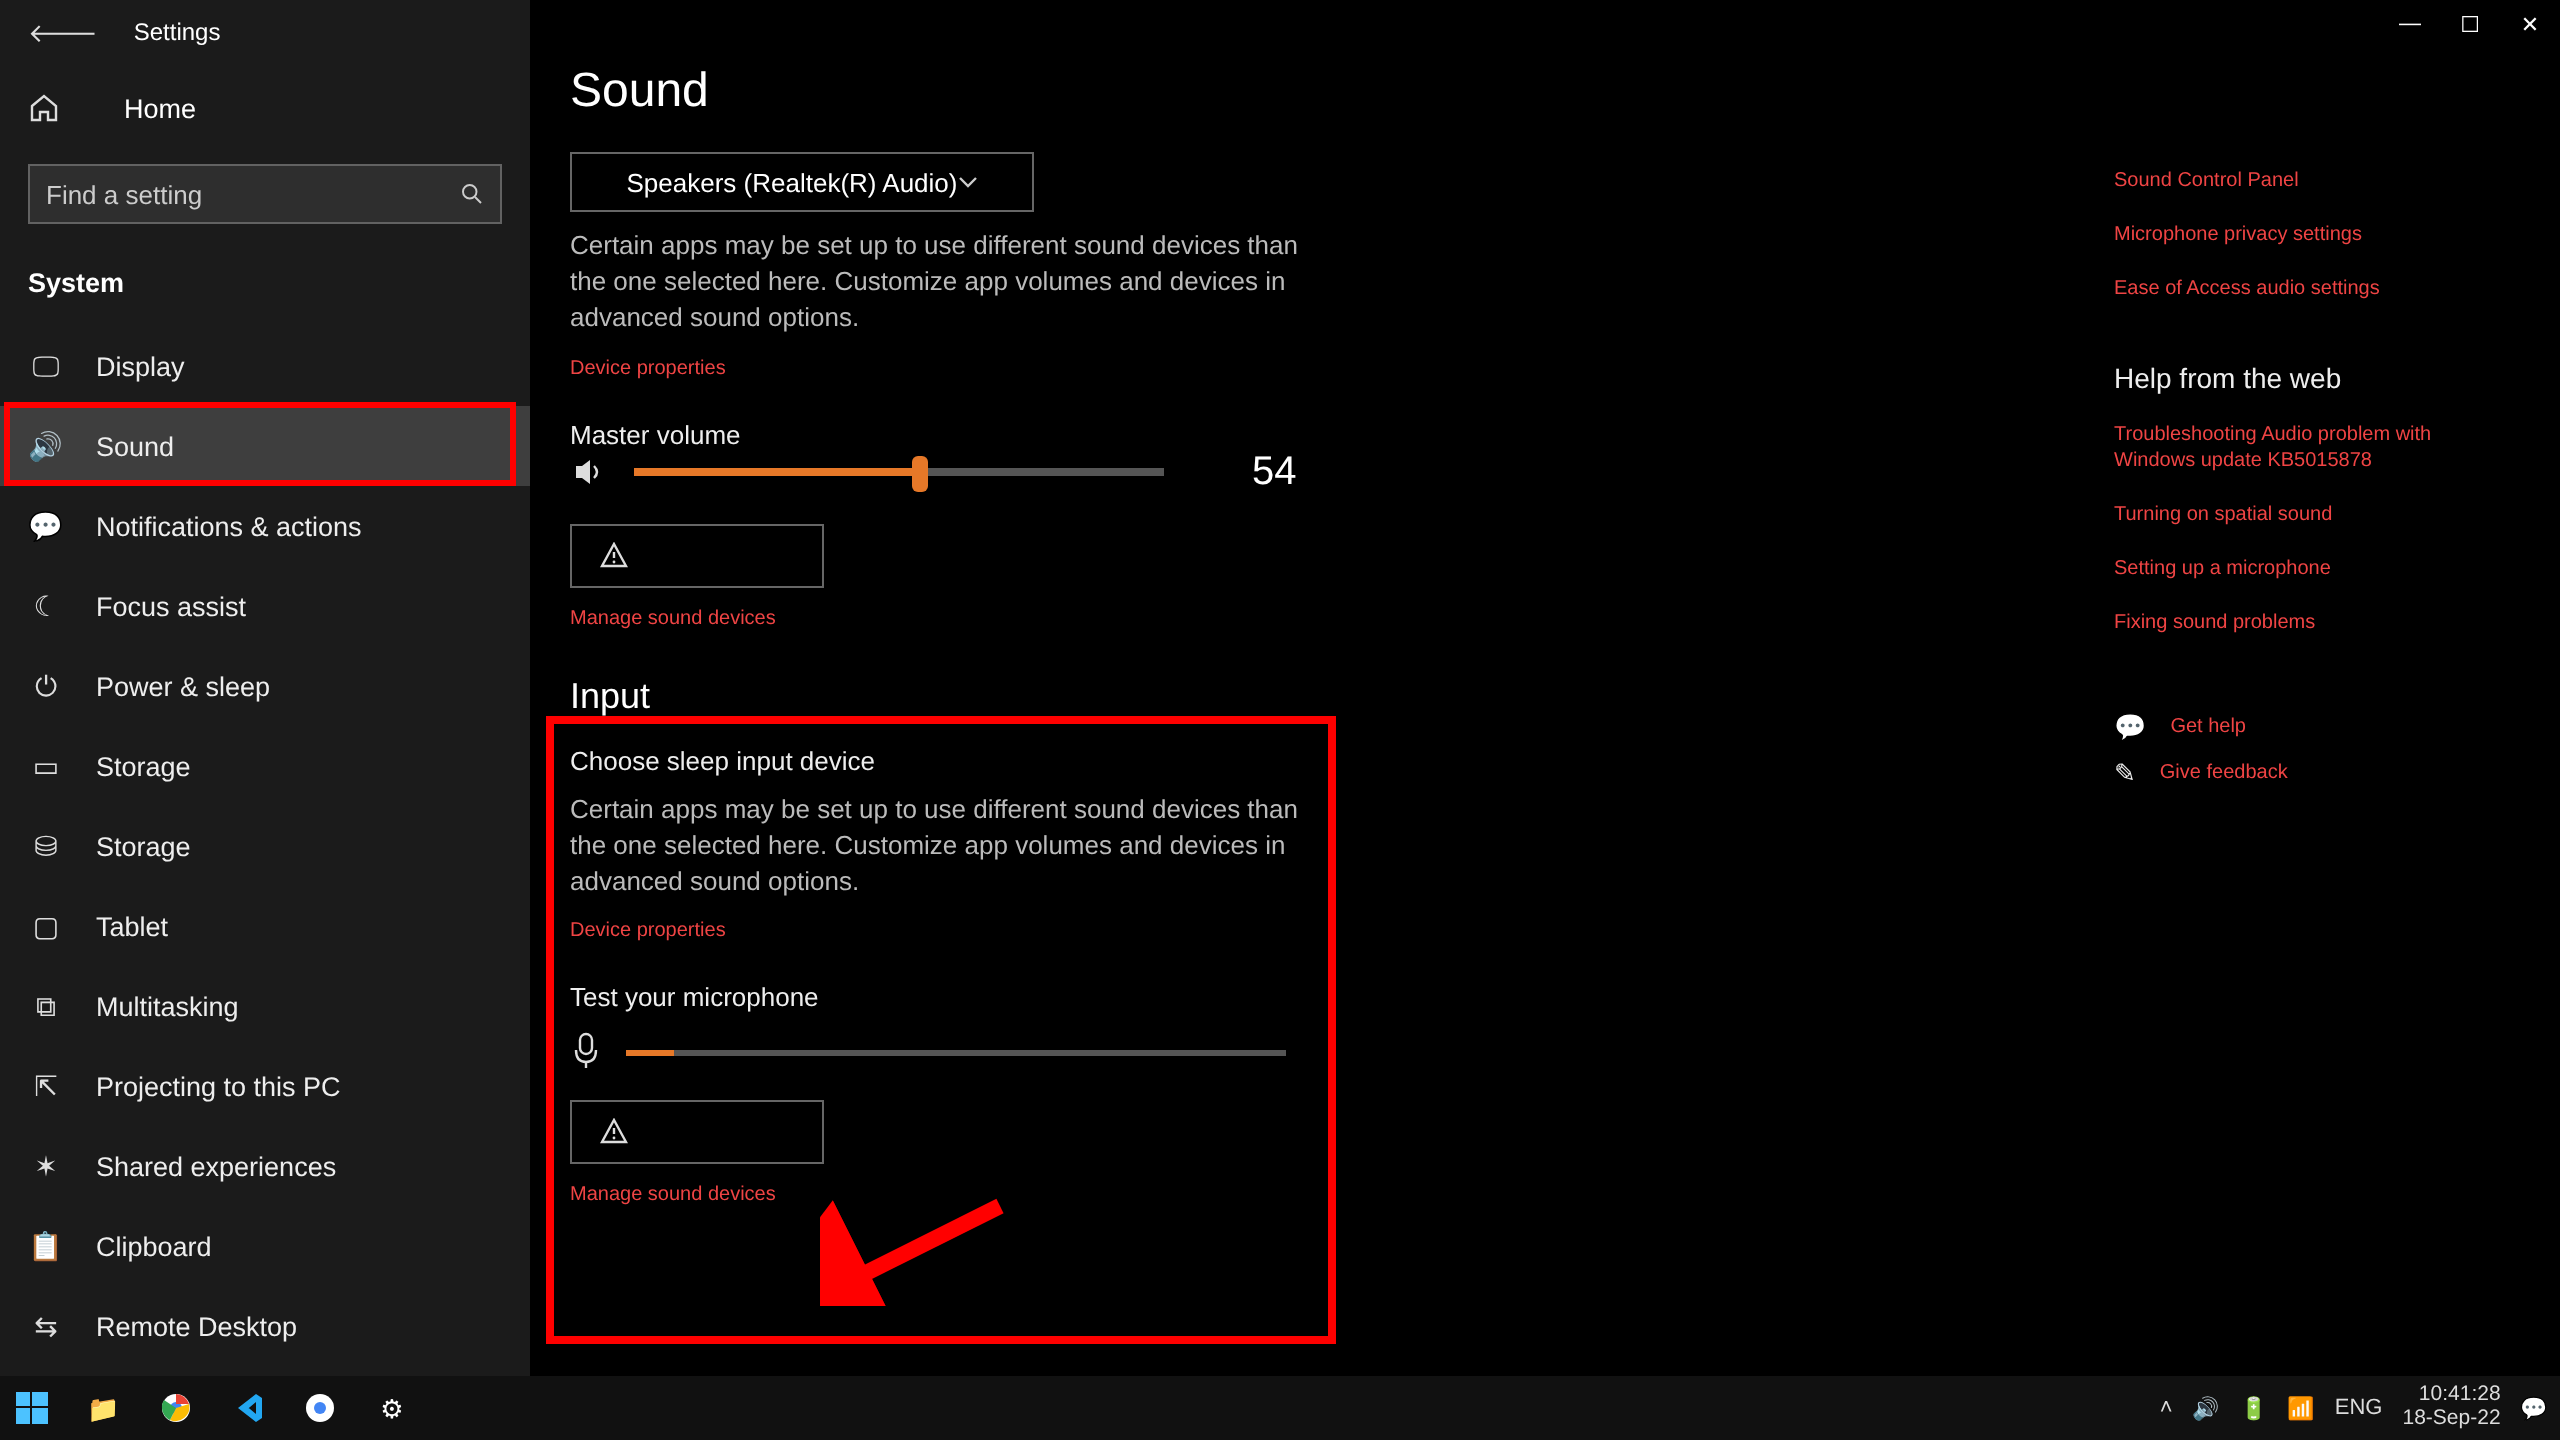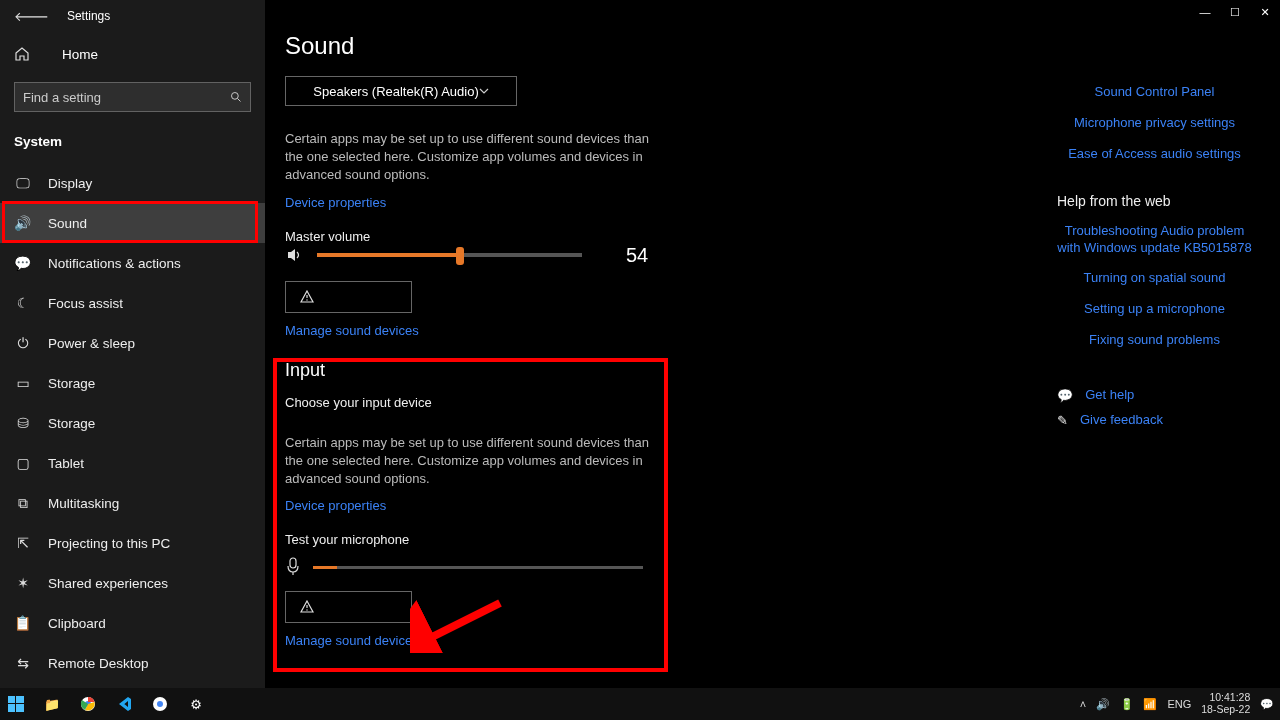--- a/index.html
+++ b/index.html
@@ -16,22 +16,22 @@
 .nav { display: flex; flex-direction: column; }
 .nav-item { display: flex; align-items: center; gap: 16px; height: 40px; padding-left: 14px; font-size: 13.5px; color: #eee; }
 .nav-item.active { background: rgba(130,130,130,0.35); }
 .nav-item .ico { width: 18px; display: flex; justify-content: center; font-size: 14px; color: #ddd; }
 .nav-highlight { position: absolute; left: 2px; top: 201px; width: 256px; height: 42px; border: 3px solid #ff0000; pointer-events: none; }
 
 .main { flex: 1; background: #000; position: relative; padding: 18px 0 0 20px; overflow: hidden; }
 .main h1 { font-weight: 400; font-size: 24px; margin-bottom: 6px; margin-top: 14px; }
 .truncated { font-size: 13px; color: #ccc; margin-top: -2px; }
 .select { width: 232px; height: 30px; border: 1px solid #666; display: flex; align-items: center; justify-content: center; padding: 0 10px; font-size: 13px; margin-top: 10px; }
-.desc { font-size: 13px; color: #bbb; width: 370px; margin-top: 24px; line-height: 1.4; }
-.link { color: #3b82f6; font-size: 13px; margin-top: 10px; display: inline-block; text-align: center; }
+.desc { font-size: 13px; color: #bbb; width: 370px; margin-top: 8px; line-height: 1.4; }
+.link { color: #ef4444; font-size: 10px; margin-top: 10px; display: inline-block; }
 .label { font-size: 13px; margin-top: 18px; color: #eee; }
 .slider-row { display: flex; align-items: center; gap: 14px; }
 .slider { position: relative; width: 265px; height: 4px; background: #555; }
 .slider-fill { position: absolute; left: 0; top: 0; height: 4px; background: #e67828; }
 .slider-thumb { position: absolute; top: -6px; width: 8px; height: 18px; background: #e67828; border-radius: 3px; }
 .vol-text { font-size: 20px; margin-left: 30px; }
 .btn { display: inline-flex; align-items: center; gap: 8px; border: 1px solid #666; height: 32px; padding: 0 14px; font-size: 13px; margin-top: 14px; background: #000; }
 .section-title { font-size: 18px; font-weight: 400; margin-top: 21px; }
 .mic-row { display: flex; align-items: center; gap: 12px; margin-top: 10px; }
 .mic-bar { width: 330px; height: 3px; background: #555; position: relative; }
@@ -181,21 +181,21 @@
             <circle cx="7" cy="10" r="0.7" fill="#ddd"></circle>
           </svg>
         </span>
       <span>Troubleshoot</span>
     </button>
     <br>
     <a class="link">Manage sound devices</a>
 
     
     <div class="section-title">Input</div>
-    <div class="label" style="margin-top:14px">Choose your input device</div>
+    <div class="label" style="margin-top:14px">Choose sleep input device</div>
     <div class="desc">Certain apps may be set up to use different sound devices than the one selected here. Customize app volumes and devices in advanced sound options.</div>
     <a class="link">Device properties</a>
     <div class="label">Test your microphone</div>
     <div class="mic-row">
       <span>
         <svg width="16" height="20" viewBox="0 0 16 20">
             <rect x="5" y="1" width="6" height="10" rx="3" fill="none" stroke="#ddd" stroke-width="1.2"></rect>
             <path d="M3 9 Q3 15 8 15 Q13 15 13 9" fill="none" stroke="#ddd" stroke-width="1.2"></path>
             <line x1="8" y1="15" x2="8" y2="18" stroke="#ddd" stroke-width="1.2"></line>
           </svg>

